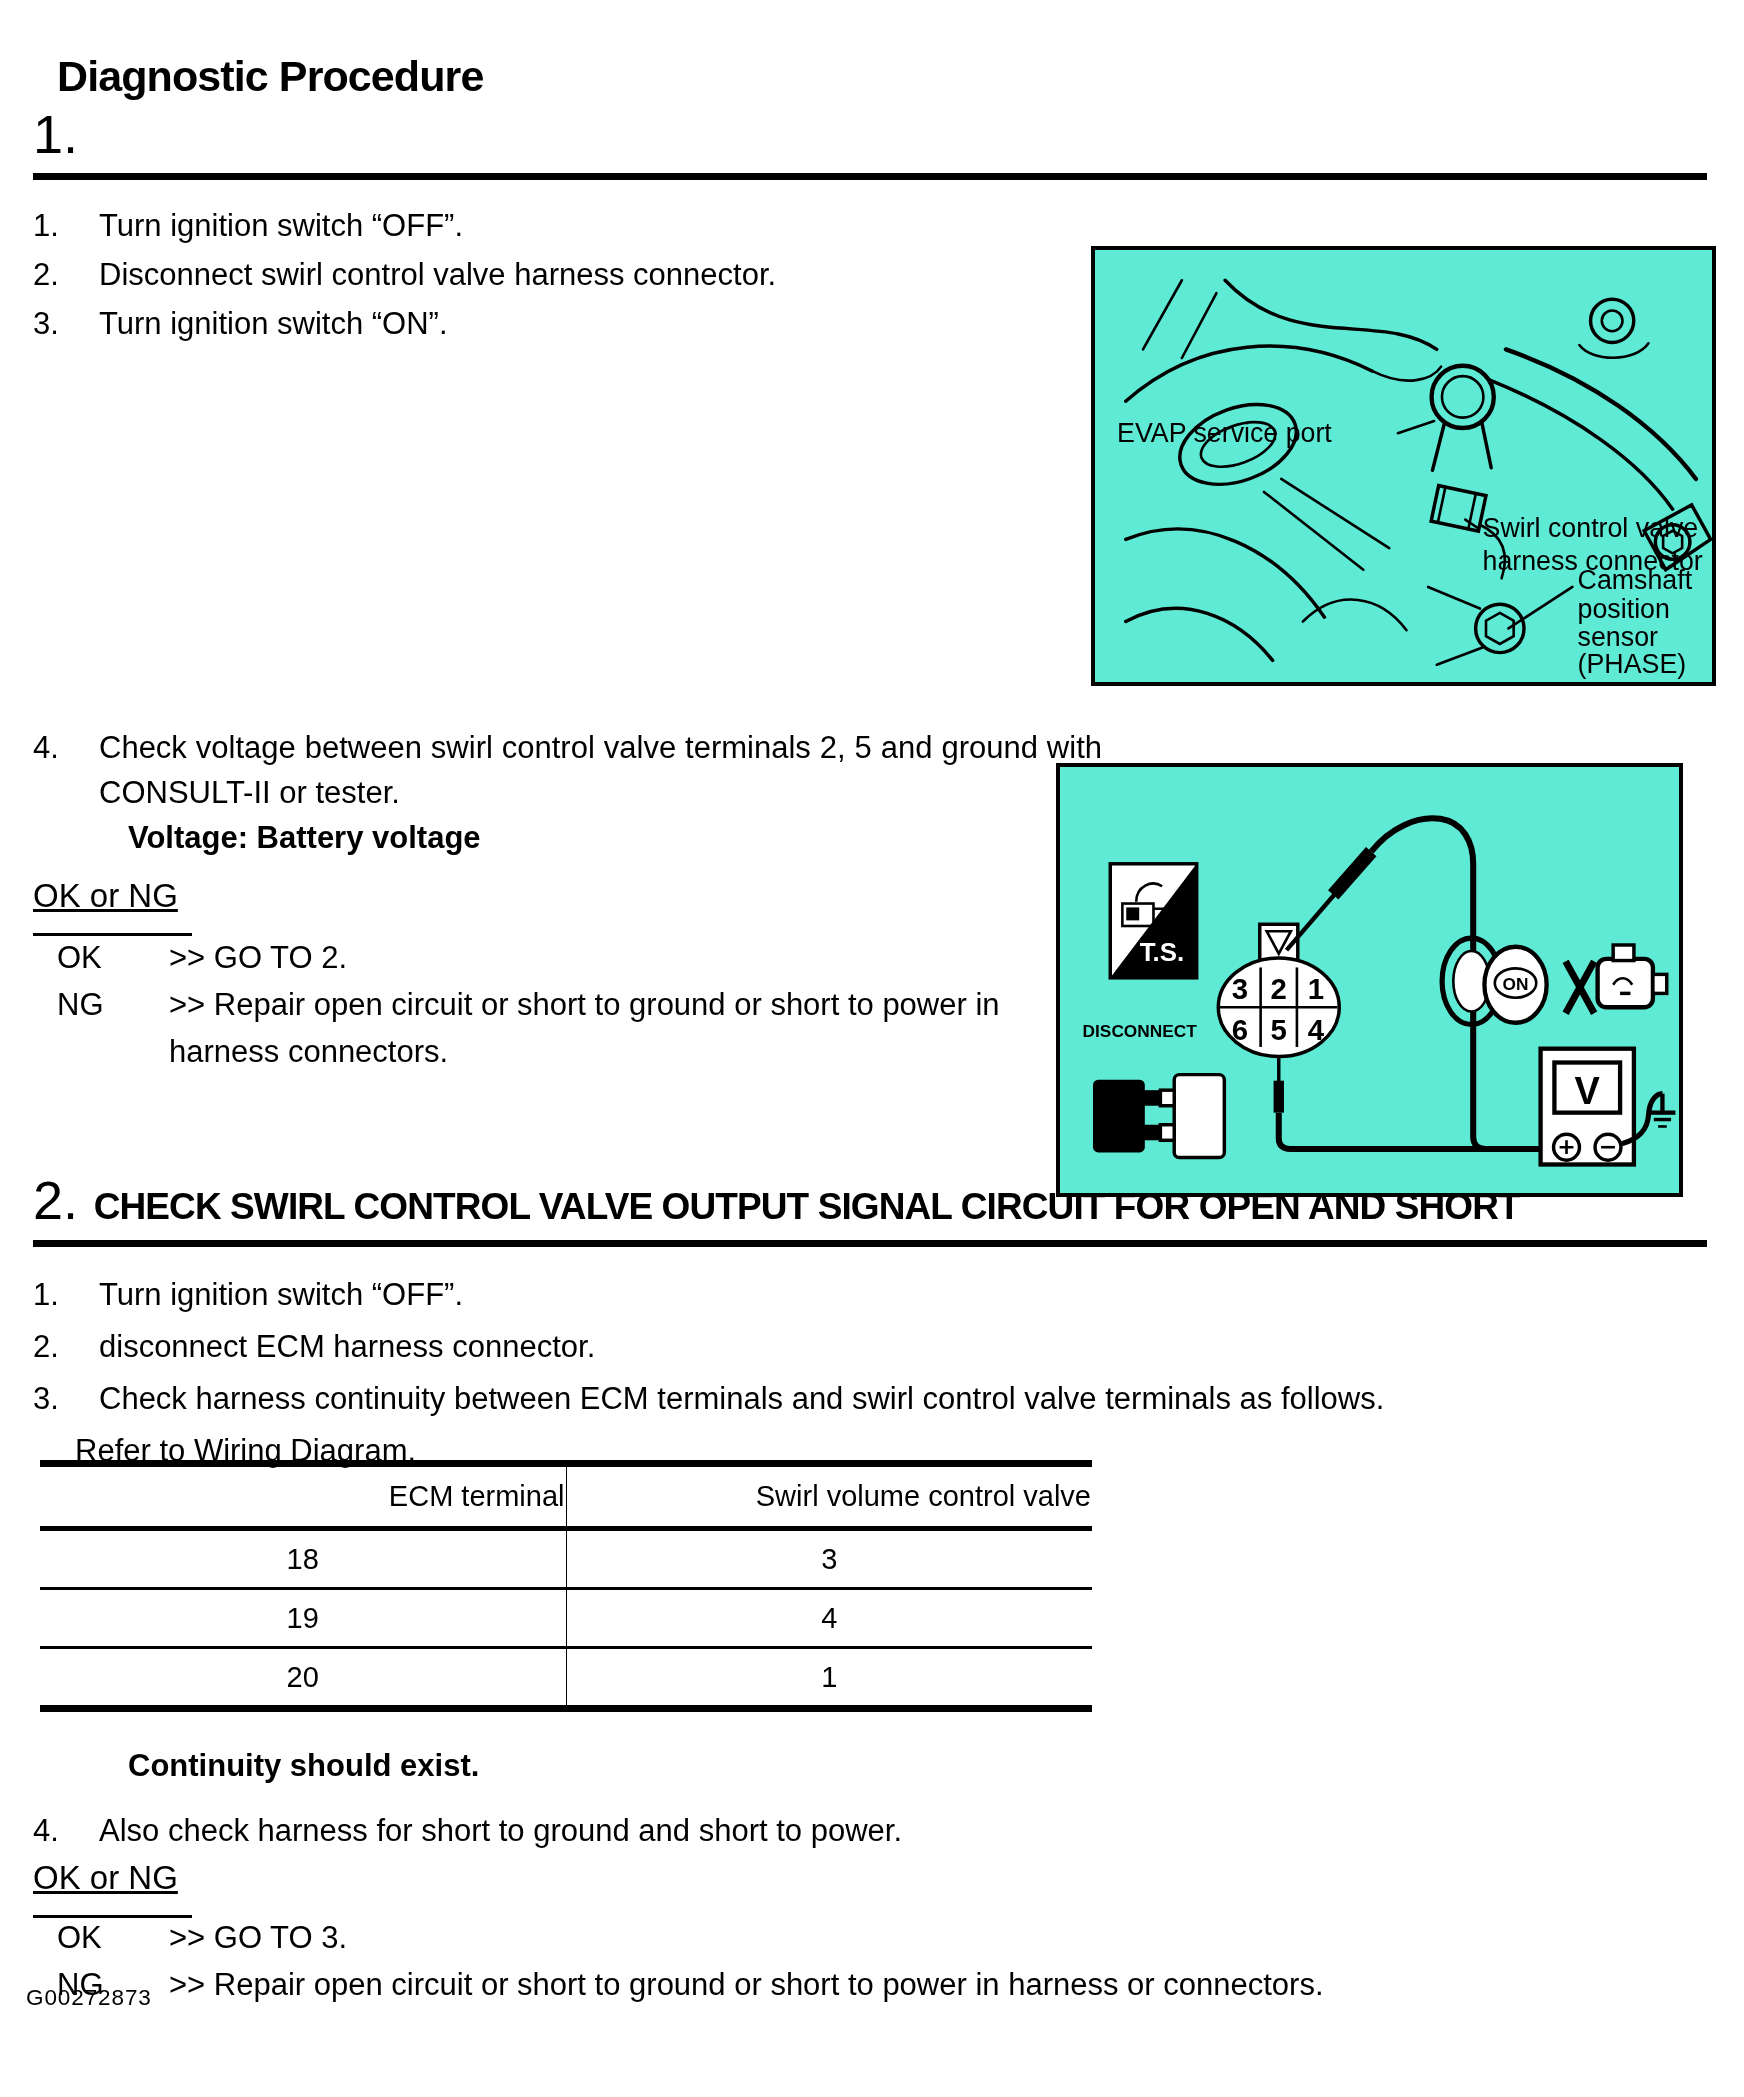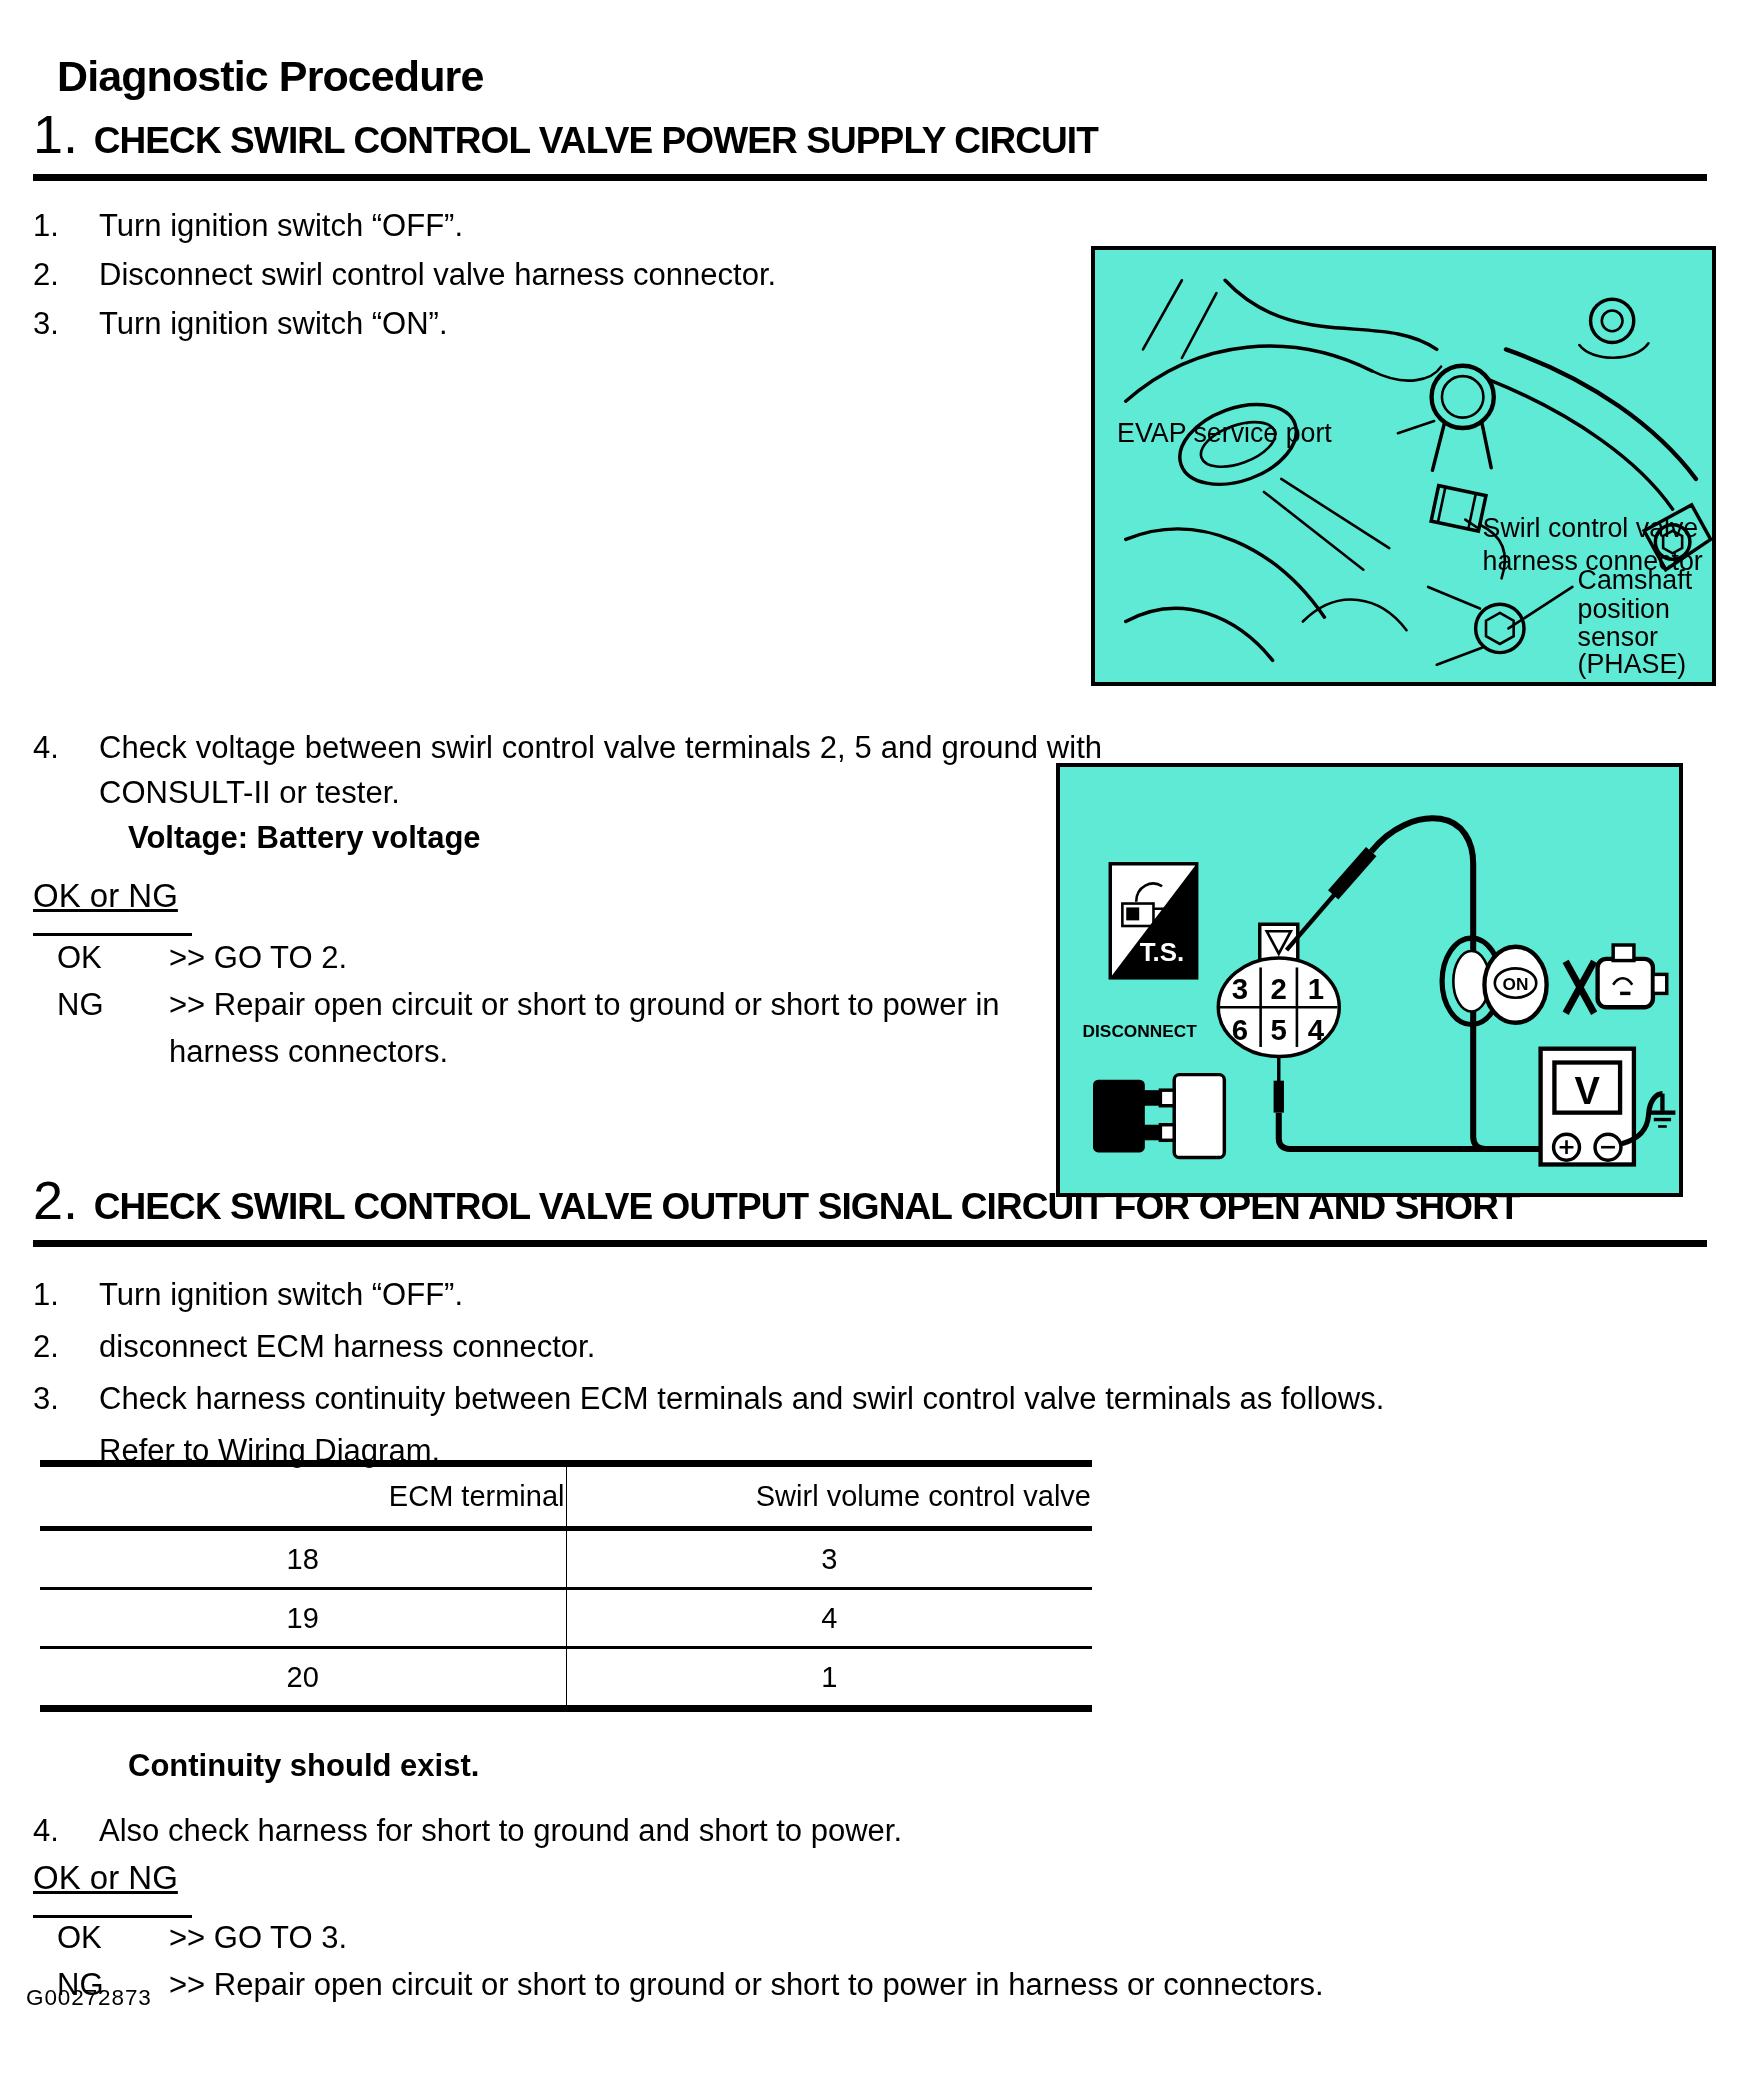--- a/index.html
+++ b/index.html
@@ -10,21 +10,21 @@
   .doc-title{font-size:43px;font-weight:bold;letter-spacing:-0.9px;}
   .sec-head{display:flex;align-items:baseline;border-bottom:7px solid #000;padding-bottom:12px;}
   .sec-num{font-size:54px;font-weight:normal;line-height:1;margin-right:15.6px;}
   .sec-title{font-size:37px;font-weight:bold;letter-spacing:-0.9px;}
 
   .step-row{display:flex;align-items:flex-start;line-height:49px;font-size:31px;}
   .step-row .num{width:66px;flex:none;}
   .step-row .txt{flex:1;}
   .lh60 .step-row{line-height:52px;}
   .p-just{text-align:justify;line-height:45px;}
-  .second-line{margin-left:66px;line-height:52px;font-size:31px;}
+  .second-line{margin-left:42px;line-height:52px;font-size:31px;}
 
   .bold-note{font-size:31px;font-weight:bold;}
   .okng{font-size:33px;display:inline-block;border-bottom:3.5px solid #000;padding:0 14px 18px 0;text-decoration:underline;}
   .result-row{display:flex;align-items:flex-start;line-height:47px;font-size:31px;padding-left:24px;}
   .result-row .status{width:112px;flex:none;}
   .result-row .action{flex:1;}
 
   .figbox{border:4.3px solid #000;background:#5eead4;}
 
   table.tbl{border-collapse:collapse;width:1052px;table-layout:fixed;
@@ -39,21 +39,20 @@
 </style>
 </head>
 <body>
 
 <div class="page">
 
   <div class="abs doc-title" style="left:33px;top:52px;margin-left:24px;">Diagnostic Procedure</div>
 
   <div class="abs sec-head" style="left:33px;top:107px;width:1674px;">
     <span class="sec-num">1.</span>
-    <span class="sec-title">CHECK SWIRL CONTROL VALVE POWER SUPPLY CIRCUIT</span>
   </div>
 
   <div class="abs" style="left:33px;top:201px;width:1055px;">
     <div class="step-row">
       <span class="num">1.</span>
       <span class="txt">Turn ignition switch “OFF”.</span>
     </div>
     <div class="step-row">
       <span class="num">2.</span>
       <span class="txt">Disconnect swirl control valve harness connector.</span>

